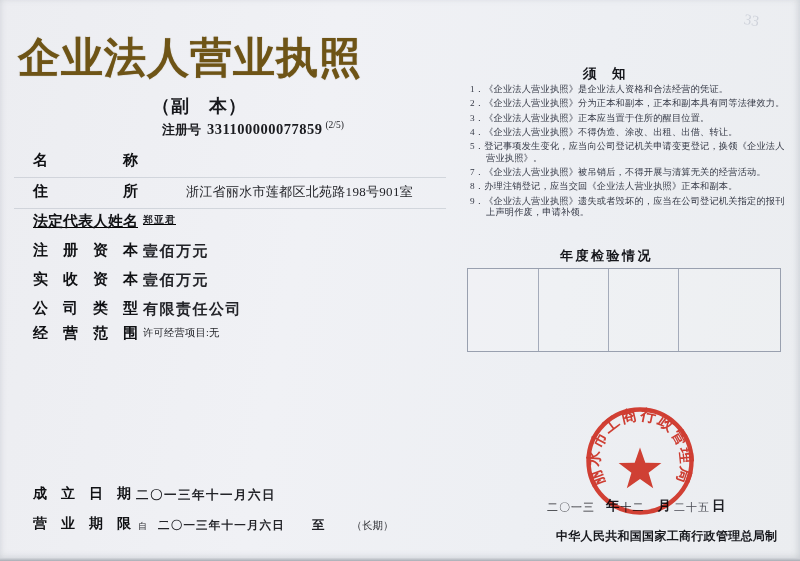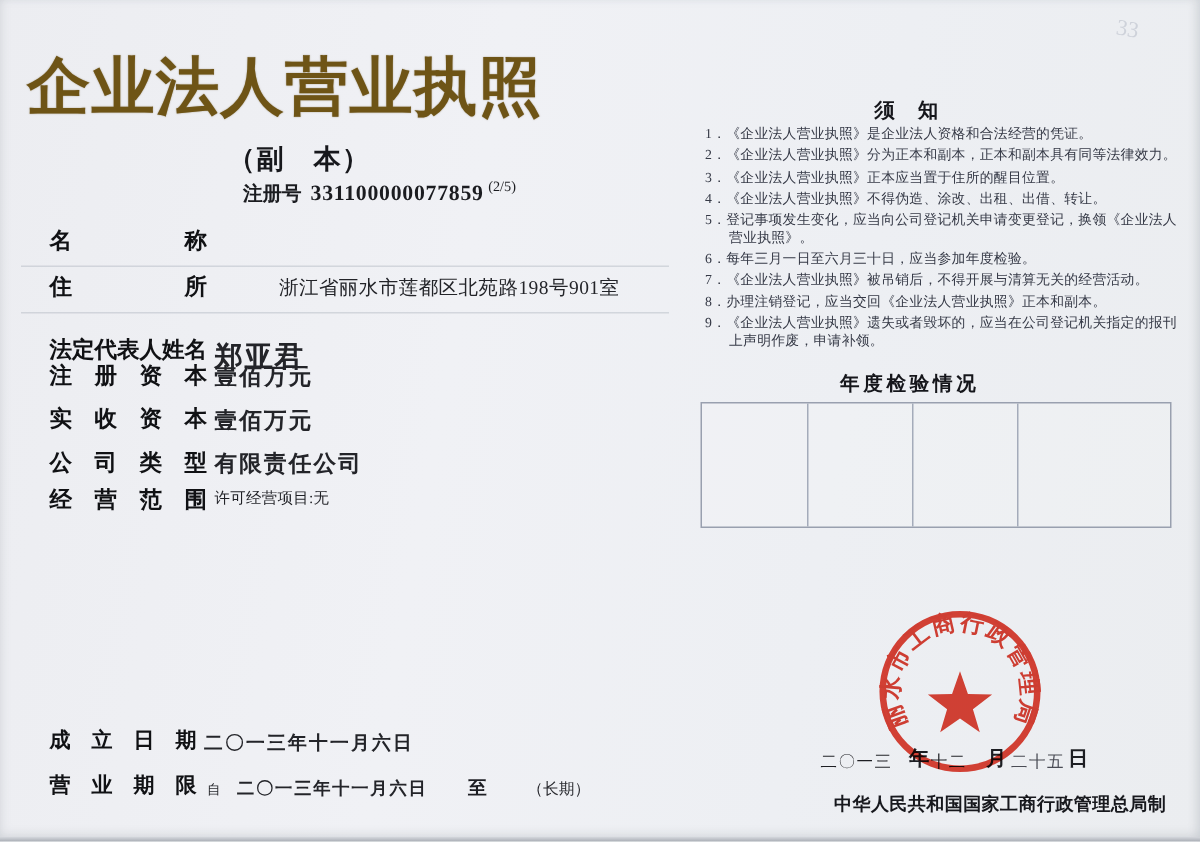--- a/index.html
+++ b/index.html
@@ -41,26 +41,26 @@
 
   .field { position:absolute; left:33px; display:flex; align-items:flex-start; white-space:nowrap; }
   .flabel {
     font-size:15px; font-weight:bold; color:#101114;
     margin-right:5px; flex:none; letter-spacing:0;
   }
   .fvalue {
     font-family:"Liberation Serif", serif; color:#232429;
     font-size:14px; padding-top:1px;
   }
-  .row-0 { top:151px; } .row-1 { top:182px;gap:43px; } .row-2 { top:224px; }
+  .row-0 { top:151px; } .row-1 { top:182px;gap:43px; } .row-2 { top:212px;text-decoration:underline; }
   .row-3 { top:241px; } .row-4 { top:270px; } .row-5 { top:299px;text-align:center; }
   .row-scope { top:324px; }
   .v-name { font-size:15px; font-weight:600; letter-spacing:1px; }
   .v-addr { font-size:13px; letter-spacing:.3px; }
-  .v-legal{ font-size:19px; font-weight:600; letter-spacing:1px; }
+  .v-legal{ font-size:10px; font-weight:600; letter-spacing:1px; }
   .v-cap  { font-size:15px; font-weight:600; letter-spacing:1.5px; }
   .v-type { font-size:15px; font-weight:600; letter-spacing:1.5px; }
   .scope-block { width:318px; white-space:normal; padding-top:3px; }
   .scope-line { display:block; font-size:10.3px; line-height:11.8px; color:#1f2025; letter-spacing:.2px; }
 
   .row-founded { top:485px; } .row-term { top:515px; }
   .flabel.small { font-size:14px; }
   .v-founded { font-size:12.5px; font-weight:600; letter-spacing:1.5px; padding-top:2px; }
   .term-wrap { display:flex; align-items:baseline; padding-top:2px; }
   .t-zi   { font-family:"Liberation Serif", serif; font-size:9px;  color:#2a2b30; margin-left:2px; }
@@ -179,21 +179,20 @@
     </span>
   </div>
 
   <div class="notice-title">须　知</div>
   <div class="notice-list">
     <div class="notice-item">1．《企业法人营业执照》是企业法人资格和合法经营的凭证。</div>
     <div class="notice-item">2．《企业法人营业执照》分为正本和副本，正本和副本具有同等法律效力。</div>
     <div class="notice-item">3．《企业法人营业执照》正本应当置于住所的醒目位置。</div>
     <div class="notice-item">4．《企业法人营业执照》不得伪造、涂改、出租、出借、转让。</div>
     <div class="notice-item">5．登记事项发生变化，应当向公司登记机关申请变更登记，换领《企业法人营业执照》。</div>
-    <div class="notice-item">6．每年三月一日至六月三十日，应当参加年度检验。</div>
     <div class="notice-item">7．《企业法人营业执照》被吊销后，不得开展与清算无关的经营活动。</div>
     <div class="notice-item">8．办理注销登记，应当交回《企业法人营业执照》正本和副本。</div>
     <div class="notice-item">9．《企业法人营业执照》遗失或者毁坏的，应当在公司登记机关指定的报刊上声明作废，申请补领。</div>
   </div>
 
   <div class="annual-title">年度检验情况</div>
   <div class="annual-table">
     <div class="annual-cell"></div>
     <div class="annual-cell"></div>
     <div class="annual-cell"></div>

